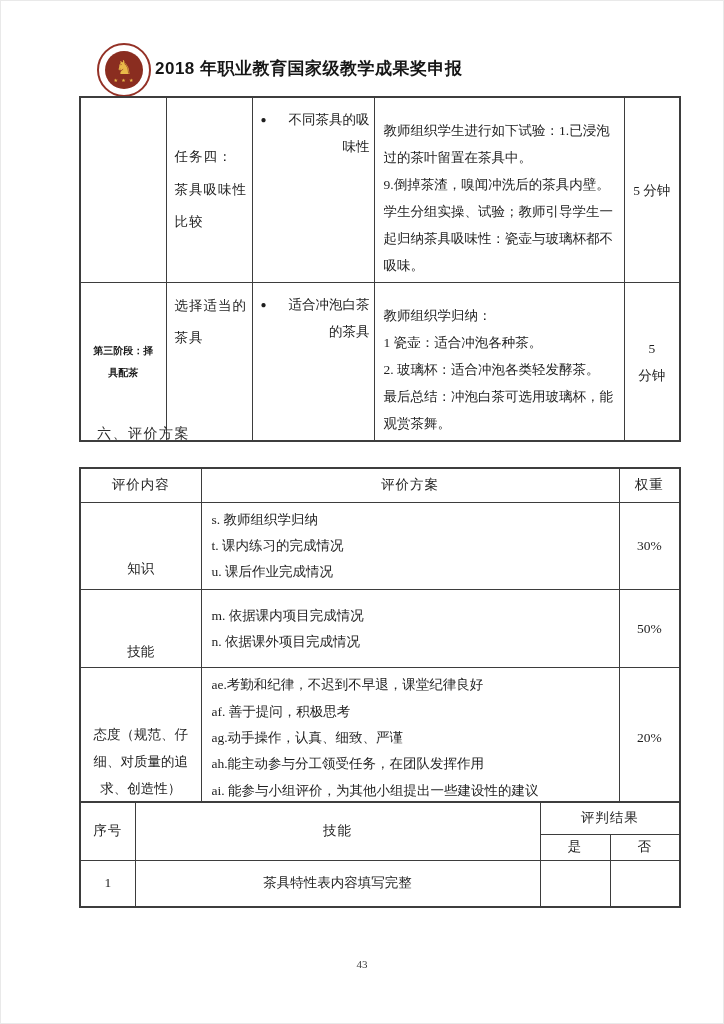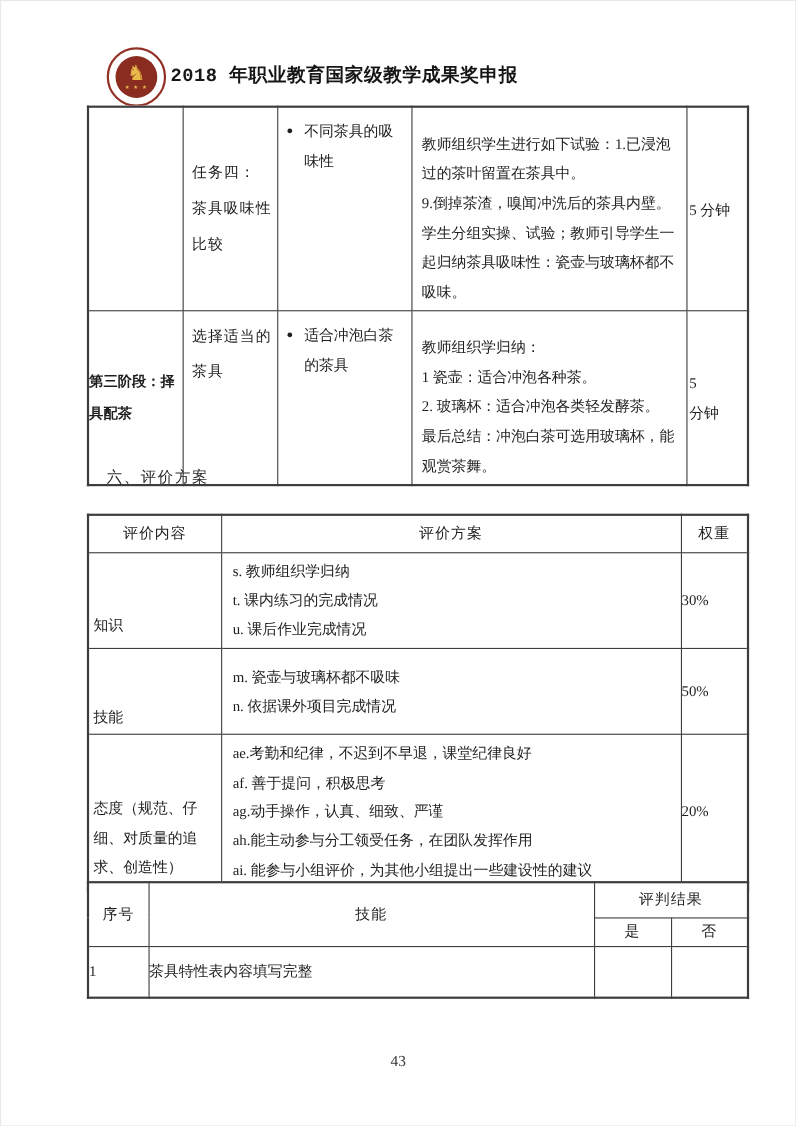--- a/index.html
+++ b/index.html
@@ -23,58 +23,58 @@
   .seal-inner{
     width:38px;height:38px;border-radius:50%;
     background:var(--seal_inner,#8a2d20);
     color:var(--seal_gold,#e9b949);
     display:flex;flex-direction:column;align-items:center;justify-content:center;
   }
   .seal-horse{font-family:"DejaVu Sans",sans-serif;font-size:19px;line-height:1;}
   .seal-stars{font-size:5px;letter-spacing:1px;line-height:1;margin-top:1px;}
   .page-title{
     position:absolute;left:154px;top:56px;
-    font-family:Liberation Mono, monospace;
+    font-family:Liberation Sans, sans-serif;
     font-size:17px;font-weight:700;color:#161616;letter-spacing:0.5px;
   }
   
   table{border-collapse:collapse;table-layout:fixed;position:absolute;background:#fff;}
   table,td,th{border:1px solid var(--border,#3d3d3d);}
   table{border-width:2px;}
   td{padding:0;vertical-align:top;font-size:13.5px;color:#1e1e1e;box-sizing:border-box;}
   .vmid{vertical-align:middle;}
-  .tcenter{}
+  .tcenter{text-align:center;}
   
   .lesson-table{left:78px;top:95px;width:600px;}
-  .stage-text{font-weight:700;line-height:2.2;font-size:13px;}
+  .stage-text{font-weight:700;line-height:2.2;font-size:10px;}
   .stage-line{white-space:nowrap;}
   .task-box{padding:4px 4px 4px 8px;line-height:2.4;}
   .task-line{white-space:nowrap;letter-spacing:1px;}
   .points-box{padding:8px 4px 4px 8px;}
   .bullet-item{display:flex;gap:6px;line-height:2.0;}
   .bullet-glyph{font-size:10px;line-height:27px;flex:0 0 10px;}
-  .bullet-text{flex:1;}
+  .bullet-text{flex:1;text-align:right;}
   .activity-box{padding:19px 6px 3px 9px;line-height:2.0;}
   .time-box{line-height:2.0;padding:2px;}
   
   .evaluation-table{left:78px;top:466px;width:600px;}
   .evaluation-table td{font-size:13.5px;}
   .head-cell{text-align:center;vertical-align:middle;letter-spacing:1px;}
   .content-box{line-height:2.0;padding:2px 4px;margin-top:46px;}
   .criteria-box{padding:4px 6px 4px 10px;line-height:1.95;}
   
   .skills-table{left:78px;top:800px;width:600px;}
   
   .section-heading{
     position:absolute;left:96px;top:424px;
     font-size:14px;color:#2c2c2c;letter-spacing:1.5px;
   }
   .page-number{
     position:absolute;left:0;right:0;top:957px;
-    text-align:center;font-size:14px;color:#3a3a3a;
+    text-align:center;font-size:11px;color:#3a3a3a;
   }
 </style>
 </head>
 <body>
 
 <div class="page">
 
   <div class="seal">
     <div class="seal-inner">
       <span class="seal-horse">♞</span>
@@ -185,21 +185,21 @@
         </div>
       </td>
       <td class="vmid tcenter">30%</td>
     </tr>
     <tr style="height:59px;">
       <td class="vmid tcenter">
         <div class="content-box">技能</div>
       </td>
       <td class="vmid">
         <div class="criteria-box">
-          <div>m. 瓷壶与玻璃杯都不吸味</div>
+          <div>m. 依据课内项目完成情况</div>
           <div>n. 依据课外项目完成情况</div>
         </div>
       </td>
       <td class="vmid tcenter">50%</td>
     </tr>
     <tr style="height:138px;">
       <td class="vmid tcenter">
         <div class="content-box">态度（规范、仔细、对质量的追求、创造性）</div>
       </td>
       <td class="vmid">

